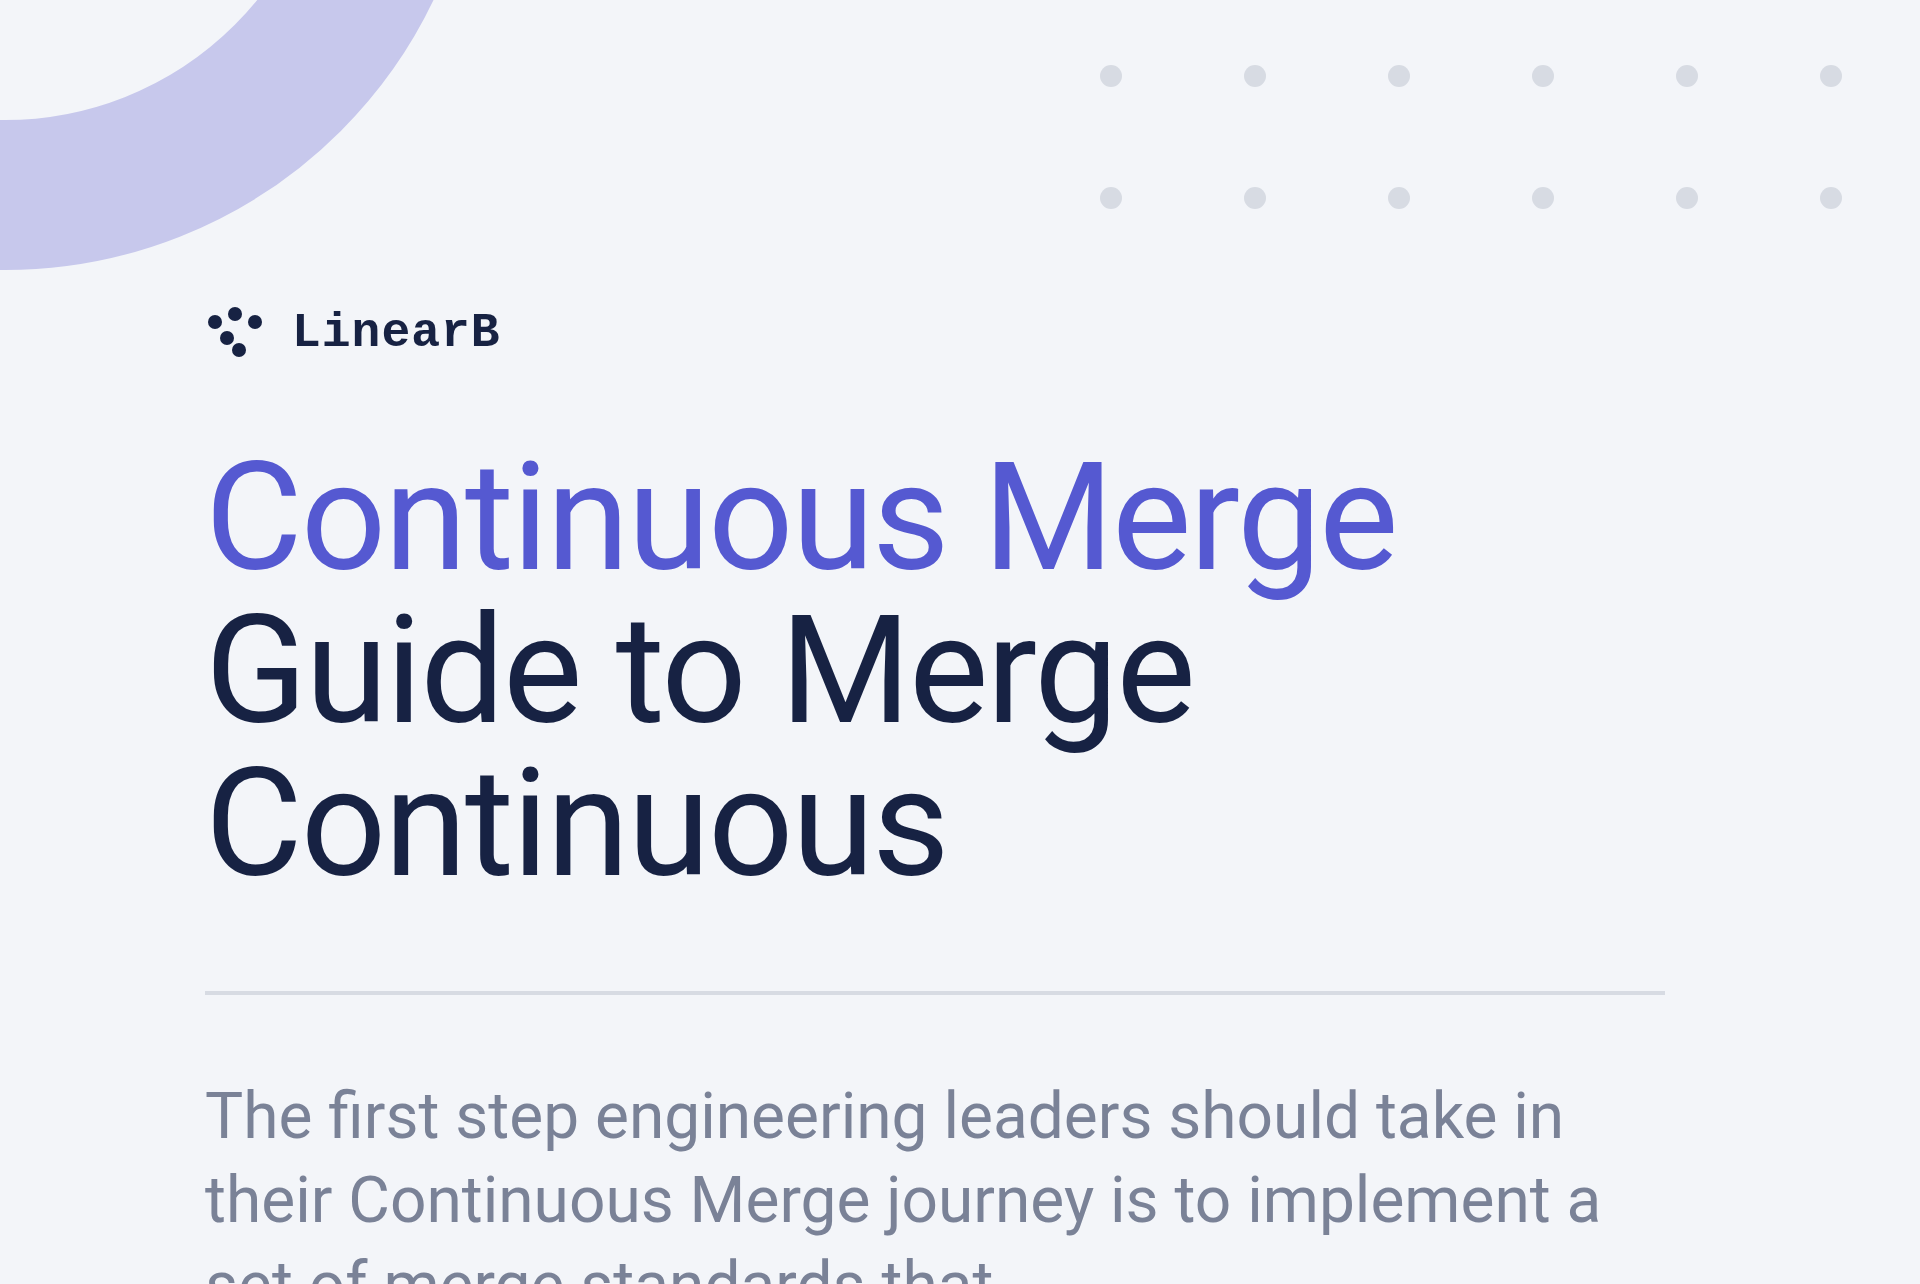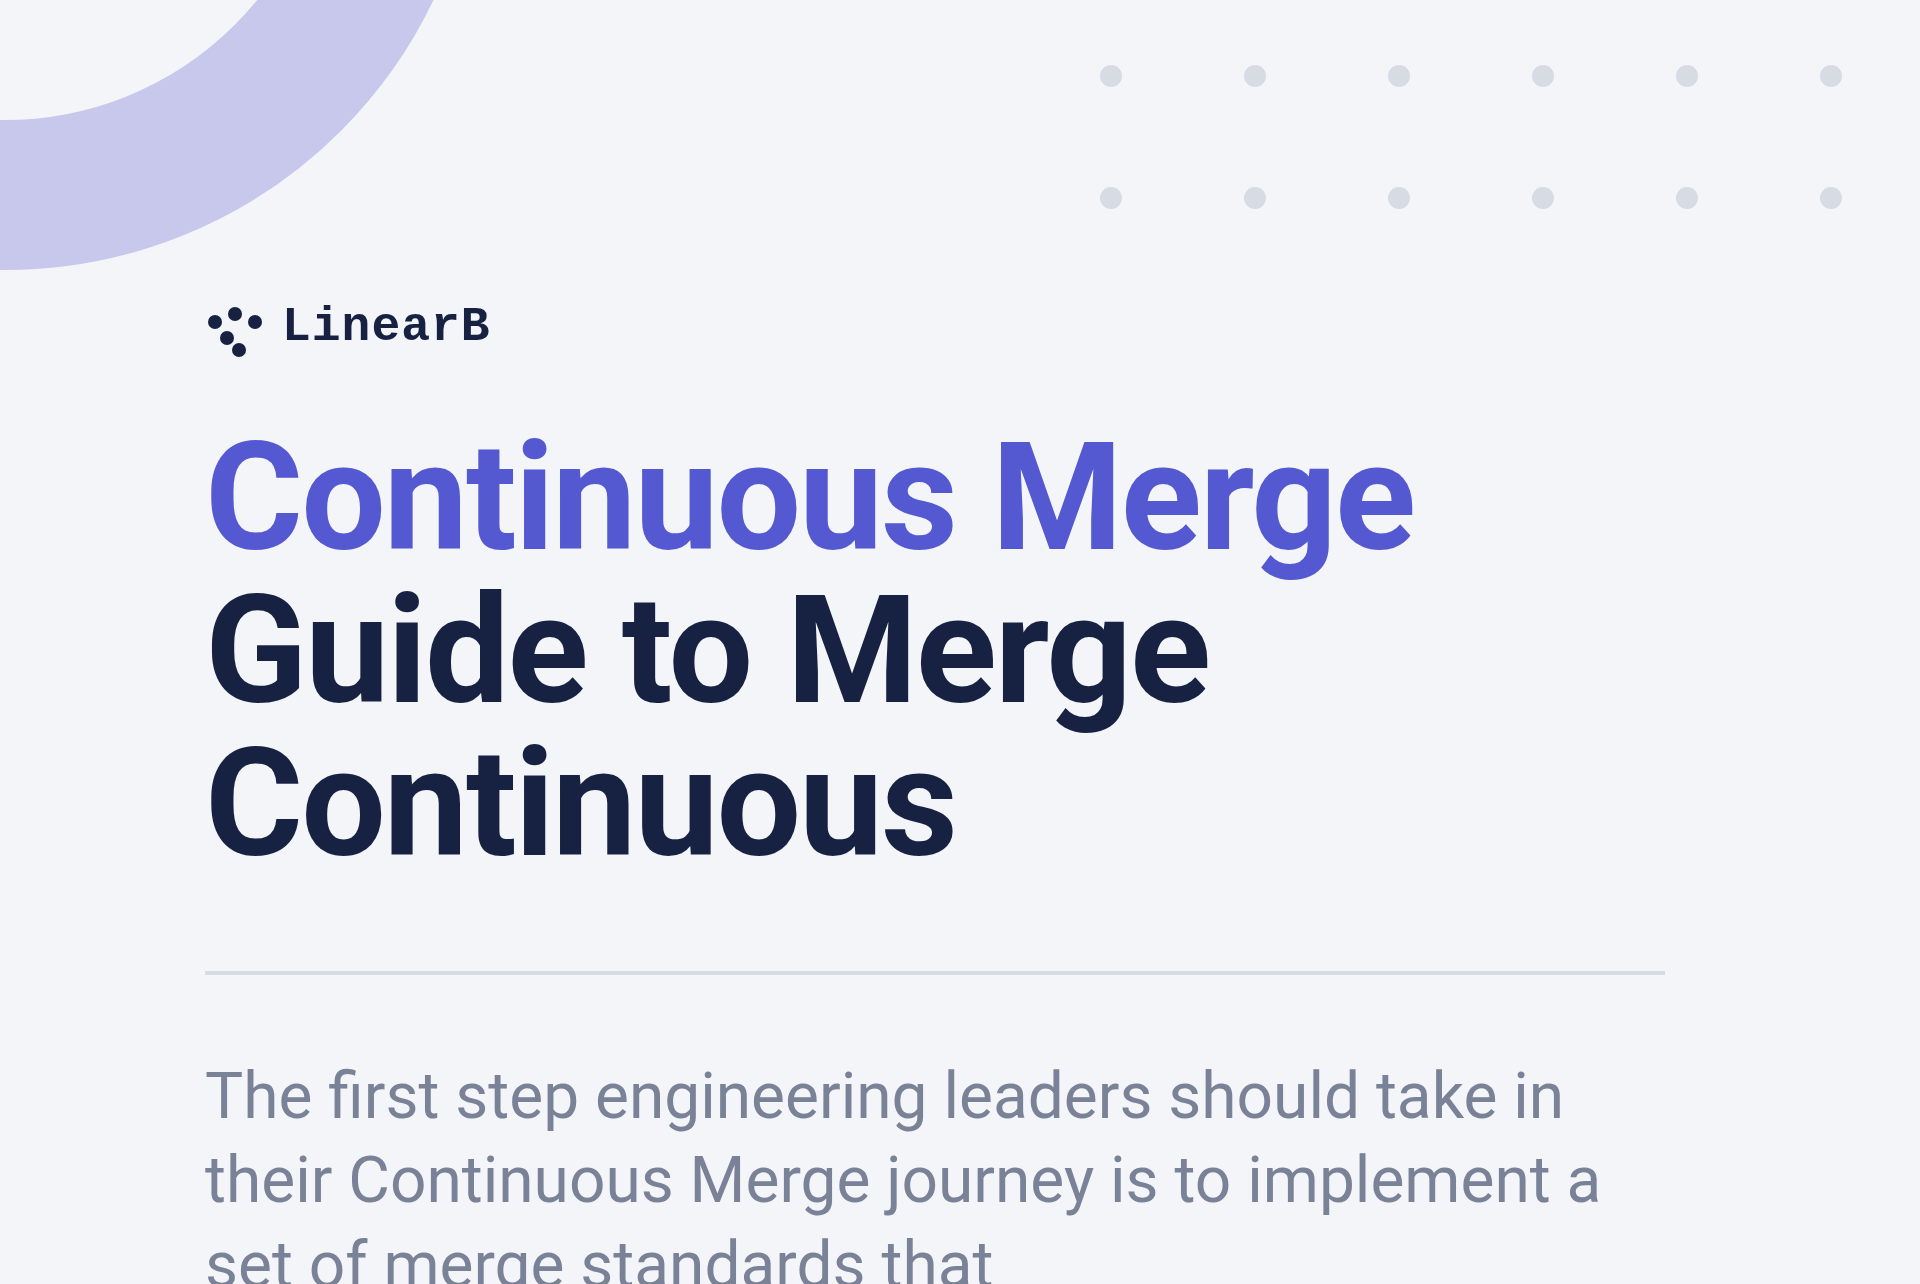--- a/index.html
+++ b/index.html
@@ -46,38 +46,38 @@
   }
   
   .content {
     position: absolute;
     left: 205px;
     top: 300px;
     width: 1460px;
   }
   .brand {
     display: flex;
-    align-items: flex-start;
-    gap: 17px;
-    margin-bottom: 62px;
+    align-items: flex-end;
+    gap: 27px;
+    margin-bottom: 82px;
   }
   .brand-logo {
     width: 60px;
     height: 60px;
     flex: 0 0 auto;
   }
   .brand-name {
     font-family: ui-monospace, SFMono-Regular, Menlo, Consolas, "Liberation Mono", monospace;
     font-weight: 700;
     font-size: 48px;
     letter-spacing: 1px;
     color: #172243;
   }
   h1.title {
-    font-weight: 700;
+    font-weight: 400;
     font-size: 150px;
     line-height: 1.02;
     letter-spacing: -2px;
     color: #172243;
     margin-bottom: 90px;
   }
   h1.title .accent {
     color: #5559d1;
   }
   .divider {

